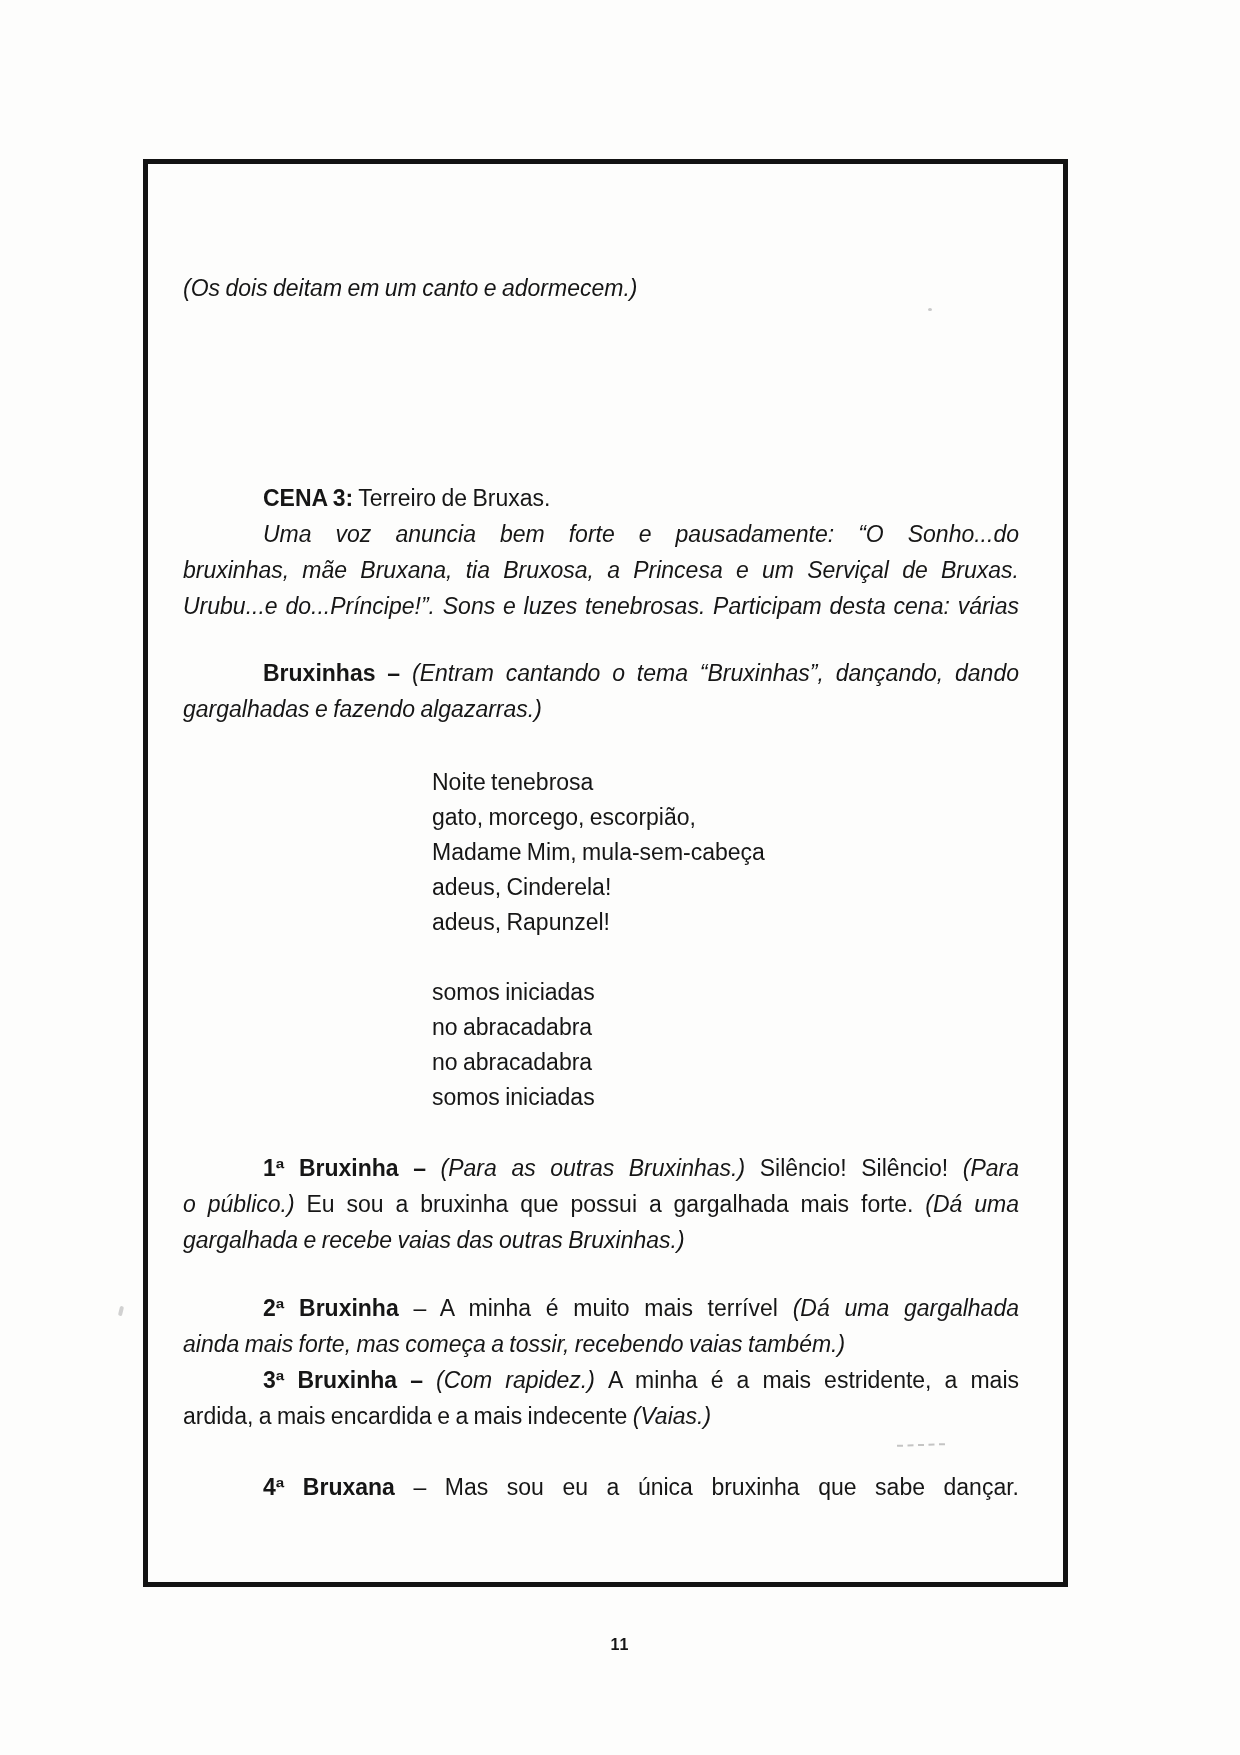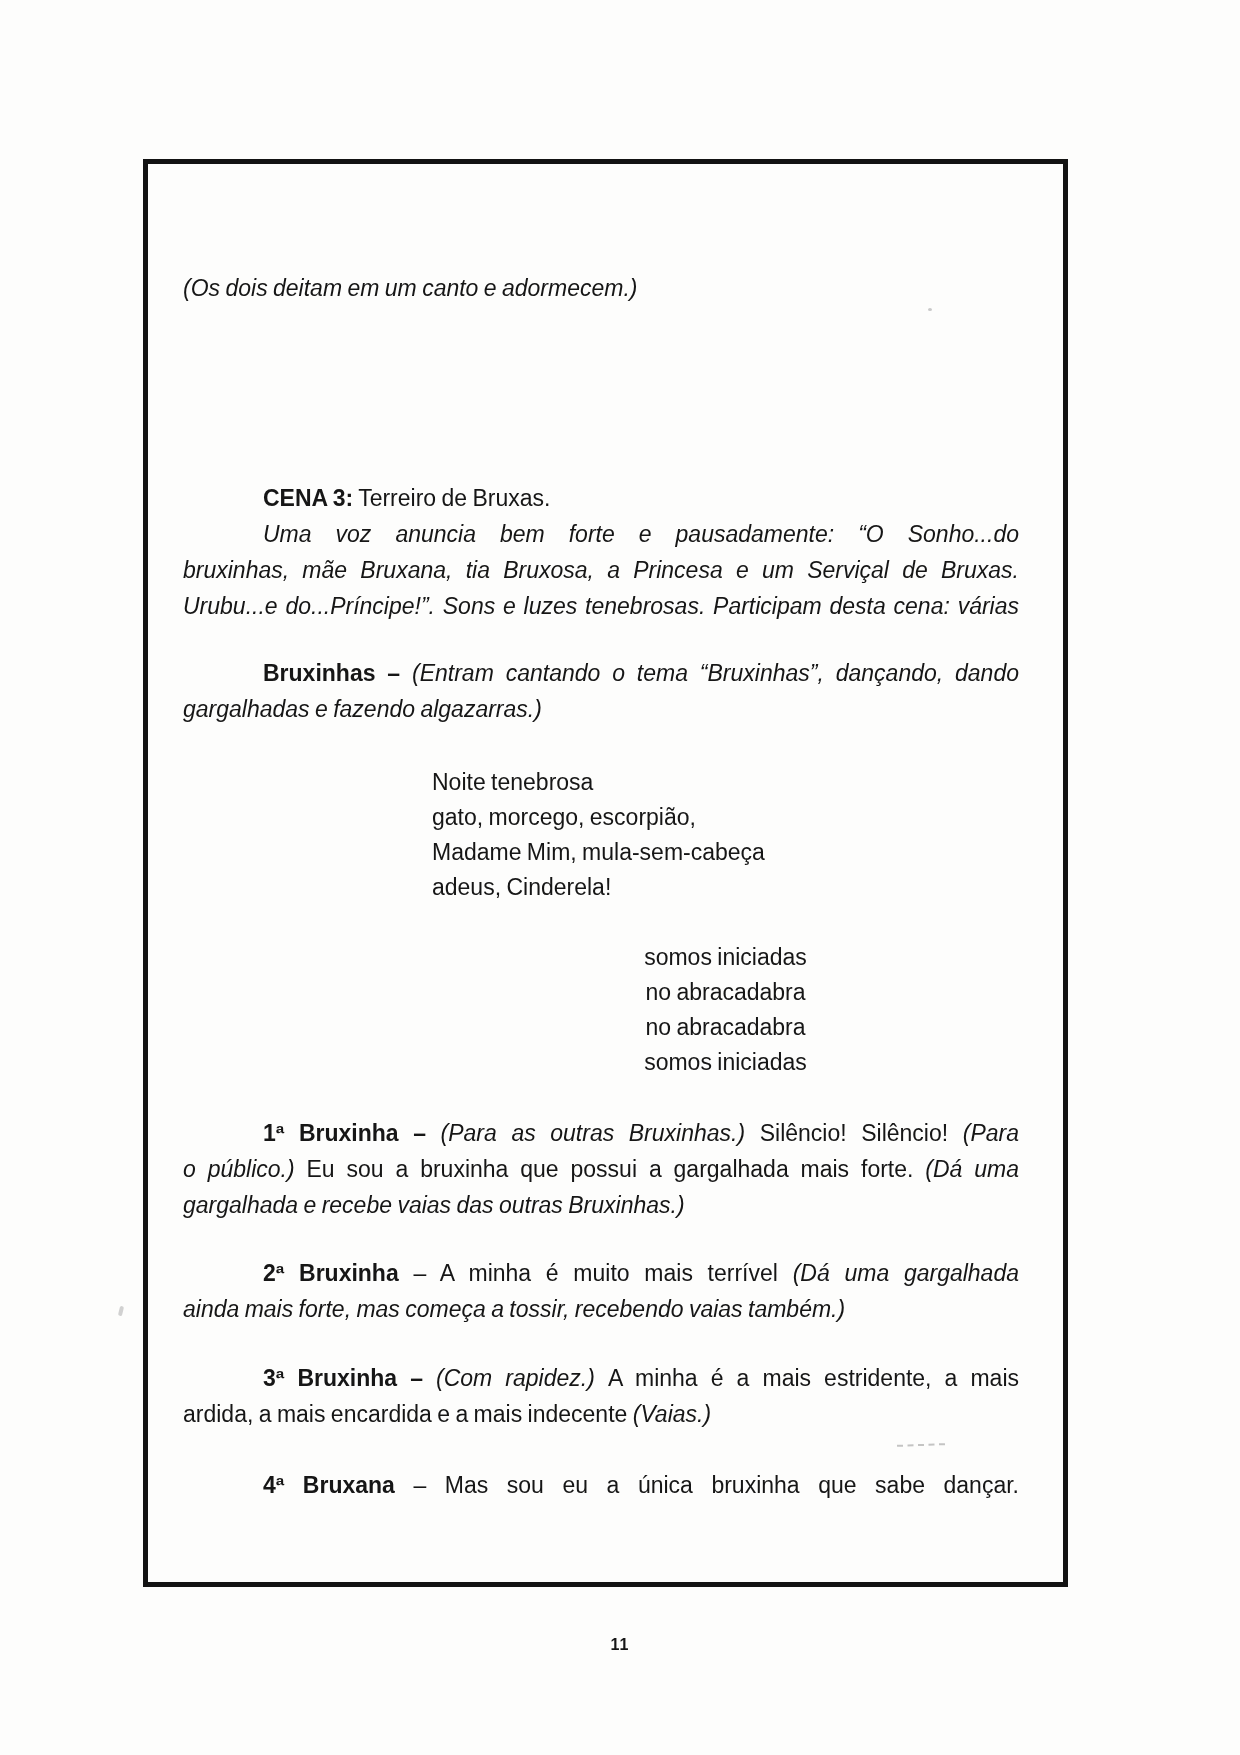--- a/index.html
+++ b/index.html
@@ -38,24 +38,24 @@
   .line.indent{padding-left:80px;}
   .block.lyrics .line{margin-left:249px;line-height:35px;}
   .s-r{font-style:normal;font-weight:normal;}
   .s-b{font-weight:bold;text-align:right;}
   .s-i{font-style:italic;}
   
   .block[data-name="stage-direction-opening"]{margin-top:106px;}
   .block[data-name="scene-block"]{margin-top:174px;}
   .block[data-name="bruxinhas-entrance"]{margin-top:31px;}
   .block[data-name="song-verse-1"]{margin-top:38px;}
-  .block[data-name="song-verse-2"]{margin-top:35px;text-align:center;}
+  .block[data-name="song-verse-2"]{margin-top:35px;}
   .block[data-name="speech-bruxinha-1"]{margin-top:35px;}
   .block[data-name="speech-bruxinha-2"]{margin-top:32px;}
-  .block[data-name="speech-bruxinha-3"]{margin-top:33px;}
+  .block[data-name="speech-bruxinha-3"]{}
   .block[data-name="speech-bruxinha-4"]{margin-top:35px;}
   .pagenum{
     position:absolute;
     left:0;top:1636px;width:1240px;
     text-align:center;
     font-size:16px;font-weight:bold;
     letter-spacing:1px;
   }
   
   .artifact{position:absolute;}
@@ -82,20 +82,21 @@
         </div>
         <div class="block" data-name="bruxinhas-entrance">
           <div class="line indent justify" data-name="bruxinhas-entrance-line-1"><span class="s-b" data-name="text-segment">Bruxinhas – </span><span class="s-i" data-name="text-segment">(Entram cantando o tema “Bruxinhas”, dançando, dando</span></div>
           <div class="line" data-name="bruxinhas-entrance-line-2"><span class="s-i" data-name="text-segment">gargalhadas e fazendo algazarras.)</span></div>
         </div>
         <div class="block lyrics" data-name="song-verse-1">
           <div class="line" data-name="lyric-line"><span class="s-r" data-name="text-segment">Noite tenebrosa</span></div>
           <div class="line" data-name="lyric-line"><span class="s-r" data-name="text-segment">gato, morcego, escorpião,</span></div>
           <div class="line" data-name="lyric-line"><span class="s-r" data-name="text-segment">Madame Mim, mula-sem-cabeça</span></div>
           <div class="line" data-name="lyric-line"><span class="s-r" data-name="text-segment">adeus, Cinderela!</span></div>
+          <div class="line" data-name="lyric-line"><span class="s-r" data-name="text-segment">adeus, Rapunzel!</span></div>
         </div>
         <div class="block lyrics" data-name="song-verse-2">
           <div class="line" data-name="lyric-line"><span class="s-r" data-name="text-segment">somos iniciadas</span></div>
           <div class="line" data-name="lyric-line"><span class="s-r" data-name="text-segment">no abracadabra</span></div>
           <div class="line" data-name="lyric-line"><span class="s-r" data-name="text-segment">no abracadabra</span></div>
           <div class="line" data-name="lyric-line"><span class="s-r" data-name="text-segment">somos iniciadas</span></div>
         </div>
         <div class="block" data-name="speech-bruxinha-1">
           <div class="line indent justify" data-name="speech-1-line-1"><span class="s-b" data-name="text-segment">1ª Bruxinha – </span><span class="s-i" data-name="text-segment">(Para as outras Bruxinhas.) </span><span class="s-r" data-name="text-segment">Silêncio! Silêncio! </span><span class="s-i" data-name="text-segment">(Para</span></div>
           <div class="line justify" data-name="speech-1-line-2"><span class="s-i" data-name="text-segment">o público.) </span><span class="s-r" data-name="text-segment">Eu sou a bruxinha que possui a gargalhada mais forte. </span><span class="s-i" data-name="text-segment">(Dá uma</span></div>

